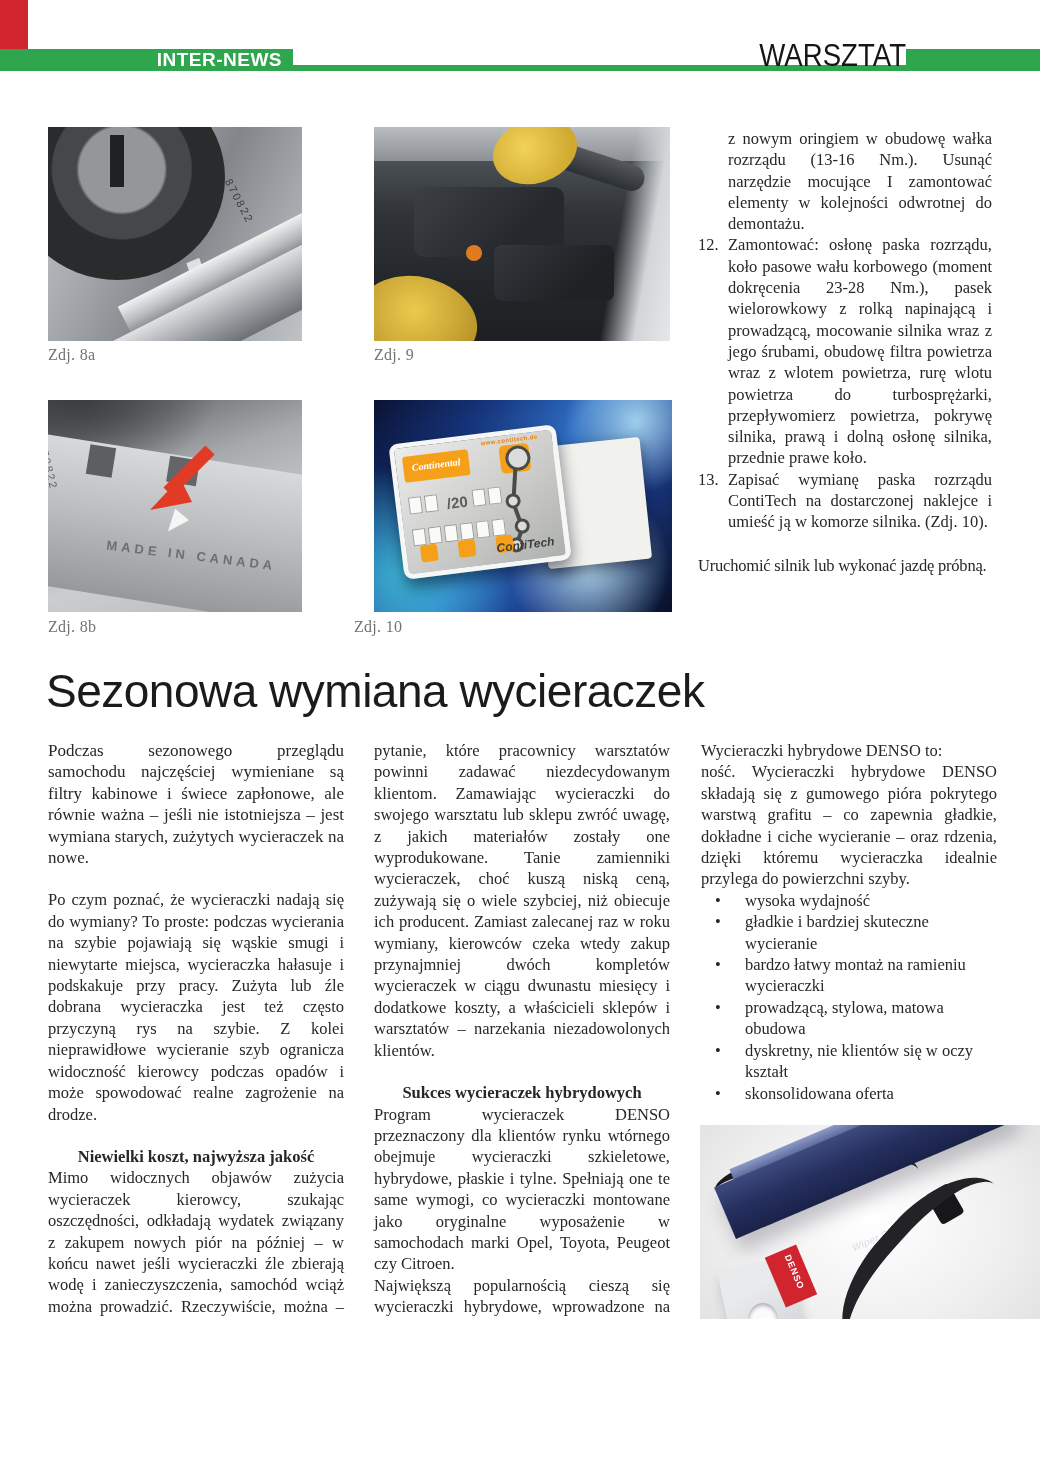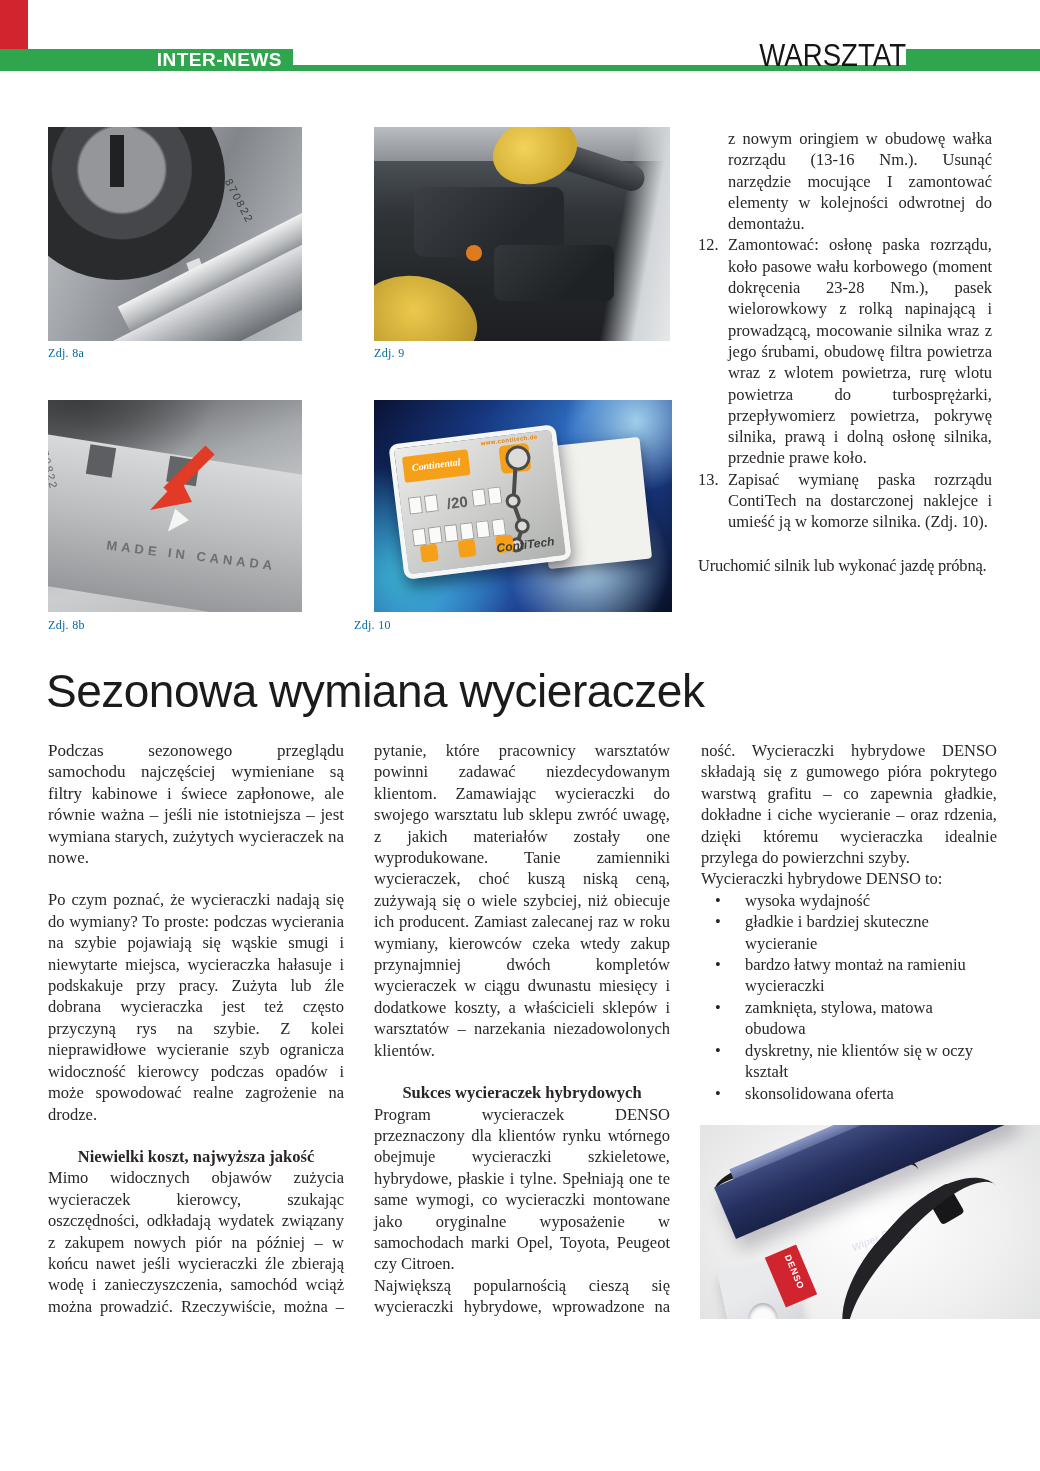--- a/index.html
+++ b/index.html
@@ -24,21 +24,21 @@
   .hdr-warsztat {
     left:718px; top:41px; width:188px; text-align:right;
     font-family:"Liberation Sans",sans-serif; font-weight:400; font-size:30px;
     line-height:30px; color:#161616; transform:scale(.92,1.04);
     transform-origin:right bottom; letter-spacing:0;
   }
 
   
   .photo { position:absolute; overflow:hidden; background:#9aa0a4; }
   .cap {
-    position:absolute; font-size:12px; color:#0369a1; letter-spacing:.3px;
+    position:absolute; font-size:16px; color:#737373; letter-spacing:.3px;
   }
 
   
   #ph8a { left:48px; top:127px; width:254px; height:214px;
     background:linear-gradient(115deg,#c6cacd 0%,#a3a7ab 30%,#82858a 55%,#a6a9ad 80%,#c0c3c6 100%); }
   #ph8a .donut { position:absolute; left:-38px; top:-52px; width:215px; height:205px; border-radius:50%;
     background:radial-gradient(circle at 52% 46%, #94969a 0 27%, #46474a 29% 44%, #2a2b2d 45% 72%, rgba(42,43,45,0) 73%); }
   #ph8a .spoke { position:absolute; width:14px; height:52px; background:#202123; left:62px; top:8px; }
   #ph8a .teethring { position:absolute; left:-70px; top:60px; width:230px; height:230px;
     border:14px dashed #e9eaeb; border-radius:50%; opacity:.9; }
@@ -282,27 +282,27 @@
 
   <div class="col" id="col2">
     <p>pytanie, które pracownicy warsztatów powinni zadawać niezdecydowanym klientom. Zamawiając wycieraczki do swojego warsztatu lub sklepu zwróć uwagę, z jakich materiałów zostały one wyprodukowane. Tanie zamienniki wycieraczek, choć kuszą niską ceną, zużywają się o wiele szybciej, niż obiecuje ich producent. Zamiast zalecanej raz w roku wymiany, kierowców czeka wtedy zakup przynajmniej dwóch kompletów wycieraczek w ciągu dwunastu miesięcy i dodatkowe koszty, a właścicieli sklepów i warsztatów – narzekania niezadowolonych klientów.</p>
     <div class="gap"></div>
     <p class="subhead">Sukces wycieraczek hybrydowych</p>
     <p>Program wycieraczek DENSO przeznaczony dla klientów rynku wtórnego obejmuje wycieraczki szkieletowe, hybrydowe, płaskie i tylne. Spełniają one te same wymogi, co wycieraczki montowane jako oryginalne wyposażenie w samochodach marki Opel, Toyota, Peugeot czy Citroen.</p>
     <p>Największą popularnością cieszą się wycieraczki hybrydowe, wprowadzone na rynek oryginalnego wyposażenia w 2005 roku. Wyróżnia je stylowa obudowa, łatwy montaż i – przede wszystkim – wysoka wydaj-</p>
   </div>
 
   <div class="col" id="col3">
+    <p>Wycieraczki hybrydowe DENSO to:</p>
     <p>ność. Wycieraczki hybrydowe DENSO składają się z gumowego pióra pokrytego warstwą grafitu – co zapewnia gładkie, dokładne i ciche wycieranie – oraz rdzenia, dzięki któremu wycieraczka idealnie przylega do powierzchni szyby.</p>
-    <p>Wycieraczki hybrydowe DENSO to:</p>
     <ul class="bullets">
       <li>wysoka wydajność</li>
       <li>gładkie i bardziej skuteczne wycieranie</li>
       <li>bardzo łatwy montaż na ramieniu wycieraczki</li>
-      <li>zamknięta, stylowa, matowa obudowa</li>
+      <li>prowadzącą, stylowa, matowa obudowa</li>
       <li>dyskretny, nie klientów się w oczy kształt</li>
       <li>skonsolidowana oferta</li>
     </ul>
   </div>
 
   <div class="photo" id="phdenso">
     <div class="blade-back"></div>
     <div class="box-top"></div>
     <div class="box"></div>
     <div class="flap"></div>

